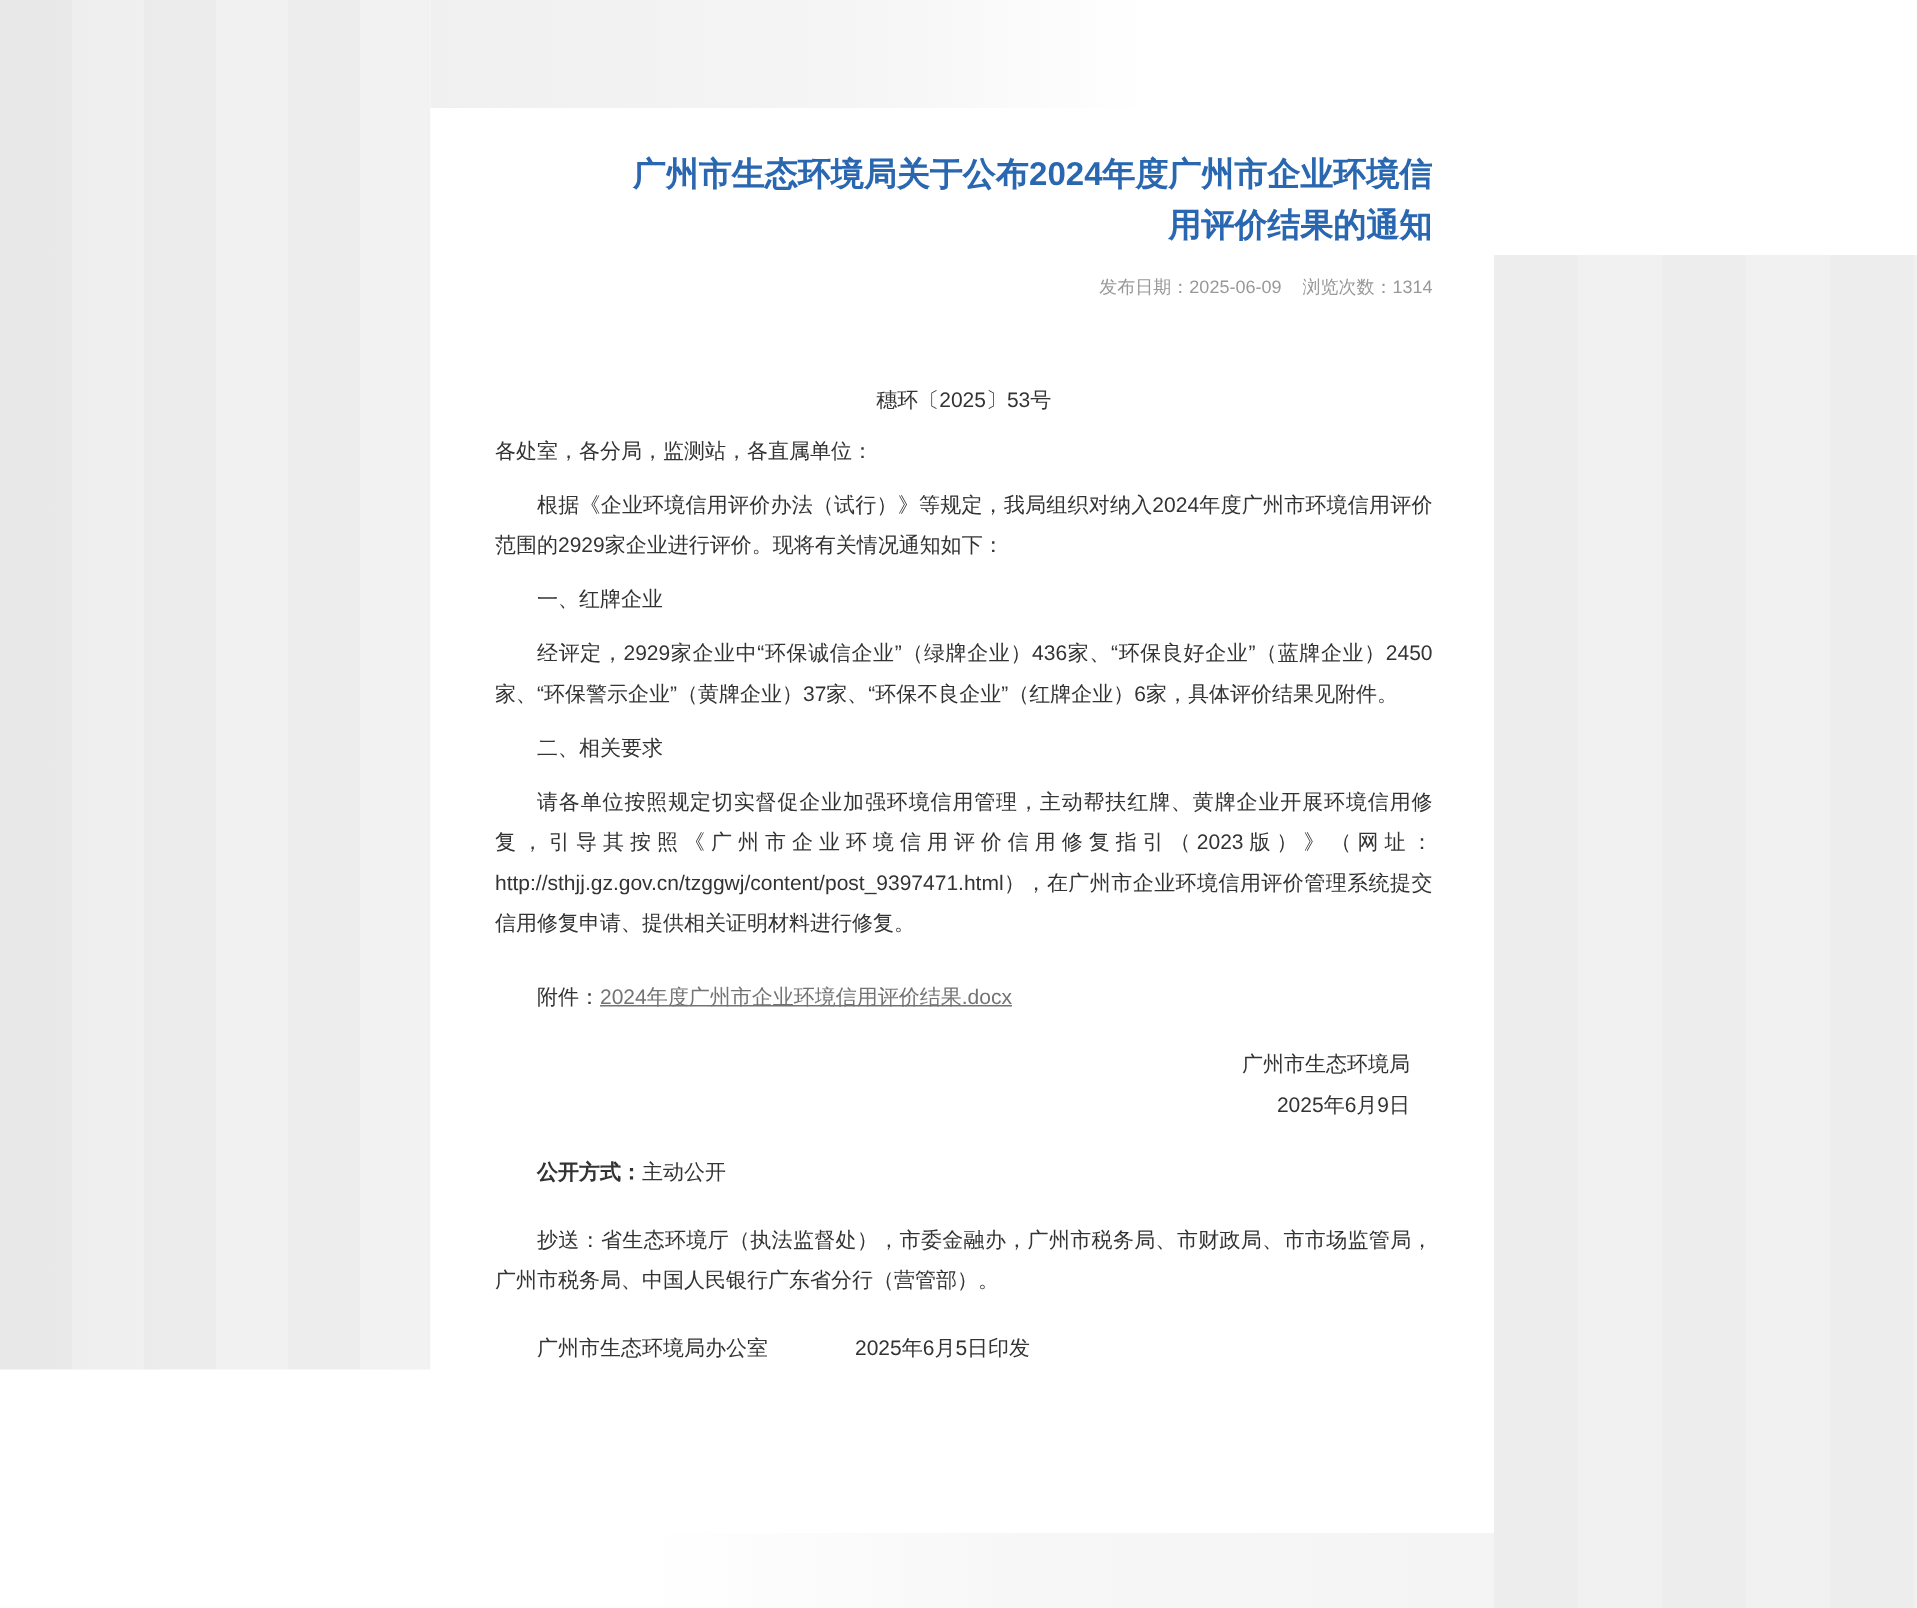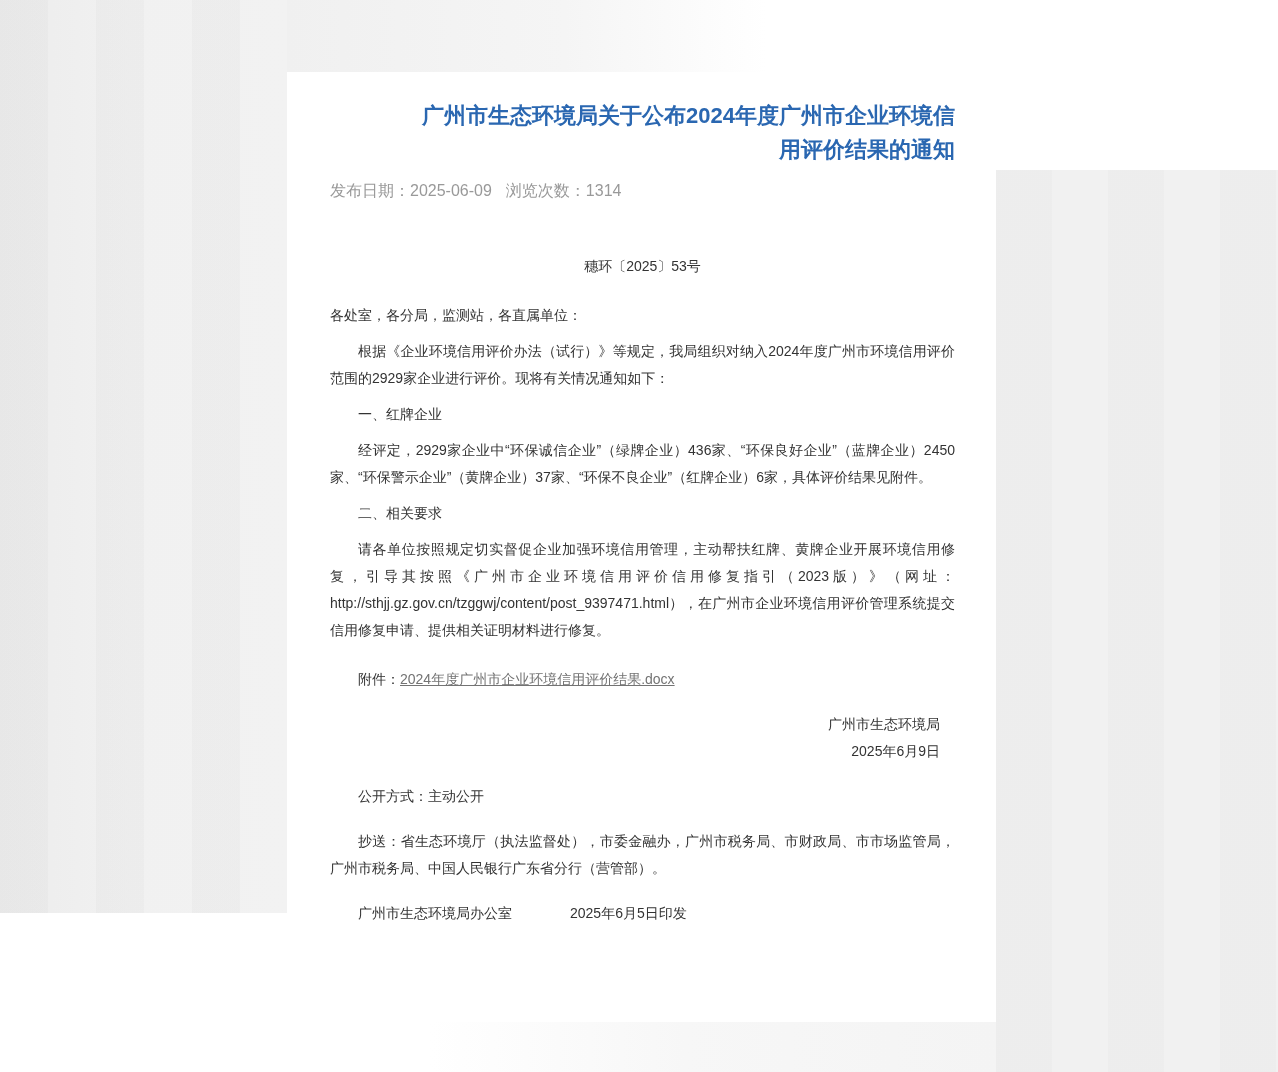--- a/index.html
+++ b/index.html
@@ -45,46 +45,46 @@
 
   h1.title {
     margin: 0; padding: 0;
     font-size: 22px; line-height: 34px; font-weight: bold;
     color: #2a67b1;
     text-align: right;
   }
 
   .meta {
     margin-top: 16px;
-    text-align: left;
-    font-size: 16px; line-height: 16px;
+    text-align: right;
+    font-size: 12px; line-height: 16px;
     color: #999999;
   }
   .meta span + span { margin-left: 14px; }
 
   p { margin: 0; padding: 0; line-height: 27px; text-align: justify; }
   p.center { text-align: center; }
   .indent { text-indent: 2em; }
 
   .docnum   { margin-top: 54px; }
-  .salute   { margin-top: 22px; }
+  .salute   { margin-top: 7px; }
   .para     { margin-top: 9px; }
   .attach   { margin-top: 22px; }
   .gap-block{ margin-top: 18px; }
 
   .att-link {
     color: #737373;
     text-decoration: underline;
     cursor: pointer;
   }
 
   .sign { text-align: right; padding-right: 15px; }
   .sign p { text-align: right; }
 
-  .bold { font-weight: normal; }
+  .bold { font-weight: bold; }
 
   .footer-row .print-date { margin-left: 58px; }
 </style>
 </head>
 <body>
 
 <div class="bg-left"></div>
 <div class="bg-top"></div>
 <div class="bg-right"></div>
 <div class="bg-bottom"></div>

